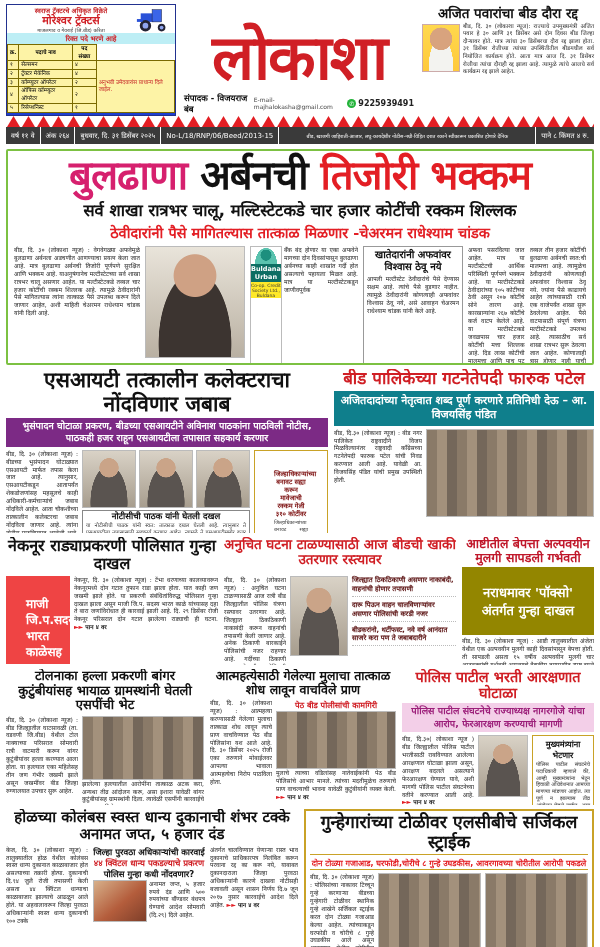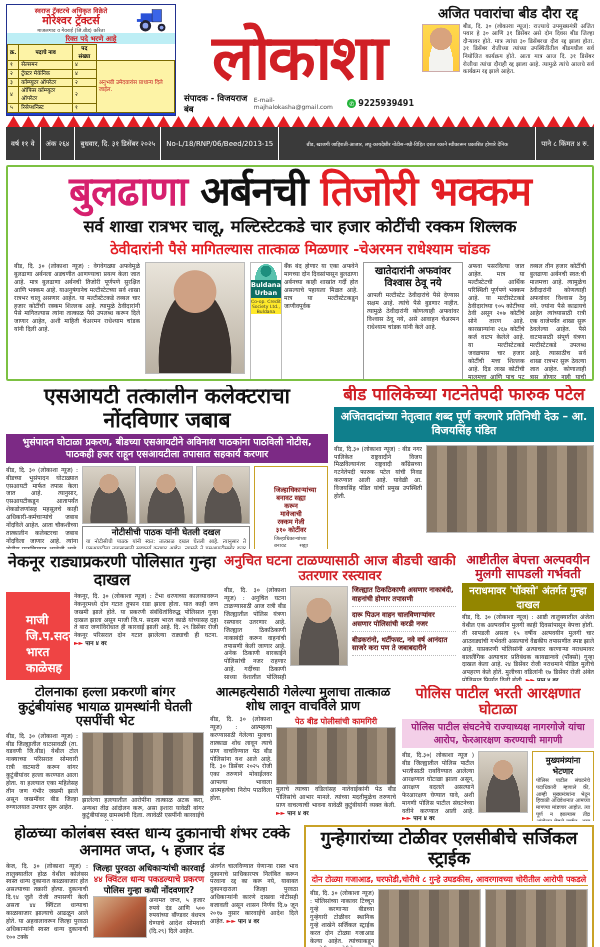--- a/index.html
+++ b/index.html
@@ -8,21 +8,21 @@
 
   
   .top { display:flex; gap:6px; height:112px; }
   .ad-box { width:170px; border:1.5px solid #22318f; background:#fff; font-size:6px; display:flex; flex-direction:column; overflow:hidden; }
   .ad-head { display:flex; }
   .ad-head-left { flex:1; text-align:center; padding:1px 2px 0 2px; }
   .ad-tagline { color:#c41e22; font-size:6.5px; font-weight:bold; }
   .ad-title { color:#d01f25; font-size:11px; font-weight:bold; line-height:1.05; }
   .ad-subtitle { color:#333; font-size:5px; }
   .tractor { width:38px; height:26px; flex:0 0 auto; margin:2px 2px 0 0; }
-  .ad-vacancy { background:#bdeef5; color:#d01f25; font-weight:bold; text-align:center; font-size:7px; padding:1px 17px;text-decoration:underline; }
+  .ad-vacancy { background:#bdeef5; color:#d01f25; font-weight:bold; text-align:center; font-size:7px; padding:1px 17px; }
   .ad-table { width:100%; border-collapse:collapse; flex:1; }
   .ad-table th, .ad-table td { border:0.5px solid #7a6a00; background:#fdf3a6; font-size:5.5px; padding:0 2px; text-align:left; line-height:1.4; }
   .ad-table th { font-weight:bold; text-align:center; }
   .ad-note { background:#fdf3a6; color:#c41e22; font-size:5.5px; text-align:center; vertical-align:middle; }
   .ad-contact { background:#1d3fd0; color:#fff; font-weight:bold; font-size:10px; text-align:center; padding:2px 0; letter-spacing:0.2px; }
 
   .masthead { flex:1; display:flex; flex-direction:column; align-items:center; justify-content:flex-end; min-width:0; }
   .masthead-title { color:#d01f25; font-size:62px; font-weight:bold; line-height:1.0; letter-spacing:-2px; white-space:nowrap; }
   .masthead-sub { width:100%; display:flex; align-items:center; justify-content:space-between; font-size:7px; padding:3px 2px 2px 2px; }
   .masthead-editor { font-weight:bold; font-size:8.5px; color:#111; }
@@ -30,21 +30,21 @@
   .wa { display:flex; align-items:center; gap:2px; font-weight:bold; font-size:8px; color:#222; }
   .wa-icon { width:9px; height:9px; border-radius:50%; background:#23b33a; color:#fff; font-size:6px; line-height:9px; text-align:center; }
 
   .top-news { width:172px; flex:0 0 auto; padding-top:2px; }
   .top-news h3 { font-size:13.5px; font-weight:bold; color:#111; text-align:center; line-height:1.1; margin-bottom:2px; }
   .top-news-body { font-size:5.8px; color:#222; text-align:justify; line-height:1.3; }
   .ajit-photo { float:left; width:38px; height:48px; margin:1px 3px 1px 0; background: radial-gradient(circle at 50% 30%, #d8a37e 0 30%, transparent 31%), radial-gradient(ellipse at 50% 92%, #f3f3f0 0 48%, transparent 49%), linear-gradient(#ffd84d,#ffc93c); border:0.5px solid #caa; }
 
   
   .zigzag { height:11px; line-height:0; }
-  .infobar { background:#3a3a3a; color:#fff; display:flex; align-items:stretch; height:33px; font-size:7px; }
+  .infobar { background:#3a3a3a; color:#fff; display:flex; align-items:stretch; height:17px; font-size:7px; }
   .infobar span { display:flex; align-items:center; justify-content:center; padding:0 5px; border-right:1px solid #fff; white-space:nowrap; overflow:hidden; }
   .infobar .ib-note { flex:1; font-size:5px; }
   .infobar span:last-child { border-right:none; }
 
   
   .lead { border:2.5px solid #7cc142; border-radius:2px; margin-top:5px; padding:3px 6px 4px 6px; height:216px; overflow:hidden; }
   .lead-head { text-align:center; font-size:40px; font-weight:bold; line-height:1.05; white-space:nowrap; letter-spacing:-1px; }
   .lead-head .c1 { color:#d6206e; }
   .lead-head .c2 { color:#111; }
   .lead-head .c3 { color:#e31e24; }
@@ -99,28 +99,28 @@
   .farooq-photo { flex:1; height:88px; }
 
   
   .row3 { height:128px; }
   .nekanur { width:212px; flex:0 0 auto; }
   .nekanur h2 { font-size:16px; }
   .nekanur-cols { display:flex; gap:4px; margin-top:3px; }
   .redtag { background:#ef4444; color:#fff; font-weight:bold; font-size:12px; line-height:1.35; padding:20px; width:64px; flex:0 0 auto; height:88px; }
   .khaki { width:232px; flex:0 0 auto; }
   .khaki h2 { font-size:13.5px; }
-  .khaki-cols { display:flex; gap:4px; margin-top:3px; }
+  .khaki-cols { display:flex; gap:4px; margin-top:9px; }
   .khaki-body { width:62px; flex:0 0 auto; }
   .khaki-photo { width:58px; height:80px; flex:0 0 auto; }
   .khaki-bullets { flex:1; }
   .khaki-bullets li { list-style:none; font-size:6.8px; font-weight:bold; color:#5a1111; line-height:1.3; margin-bottom:4px; border-bottom:0.5px dotted #bbb; padding-bottom:2px; }
   .ashti { flex:1; }
   .ashti h2 { font-size:12.5px; }
-  .olive-box { background:#938600; color:#fff; font-weight:bold; font-size:10px; text-align:center; padding:0; margin:2px 0; }
+  .olive-box { background:#938600; color:#fff; font-weight:bold; font-size:13px; text-align:center; padding:16px; margin:2px 0; }
 
   
   .row4 { height:136px; }
   .tolnaka { width:198px; flex:0 0 auto; }
   .tolnaka h2 { font-size:13px; }
   .tol-cols { display:flex; gap:4px; margin-top:3px; }
   .tol-body { width:72px; flex:0 0 auto; }
   .tol-photo-wrap { flex:1; }
   .tol-photo { width:100%; height:64px; }
   .suicide { width:186px; flex:0 0 auto; }

